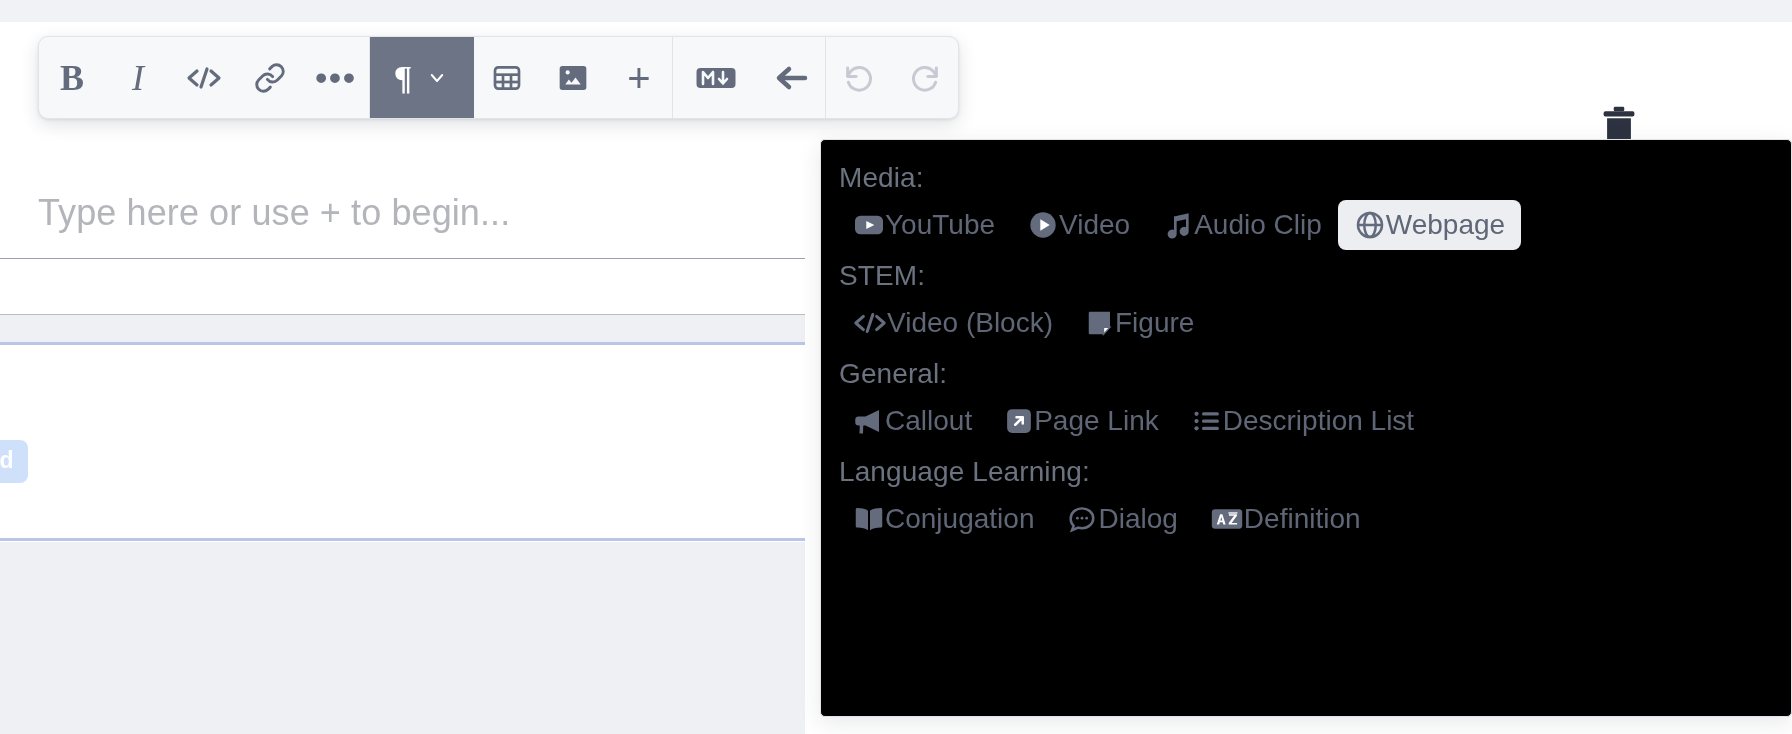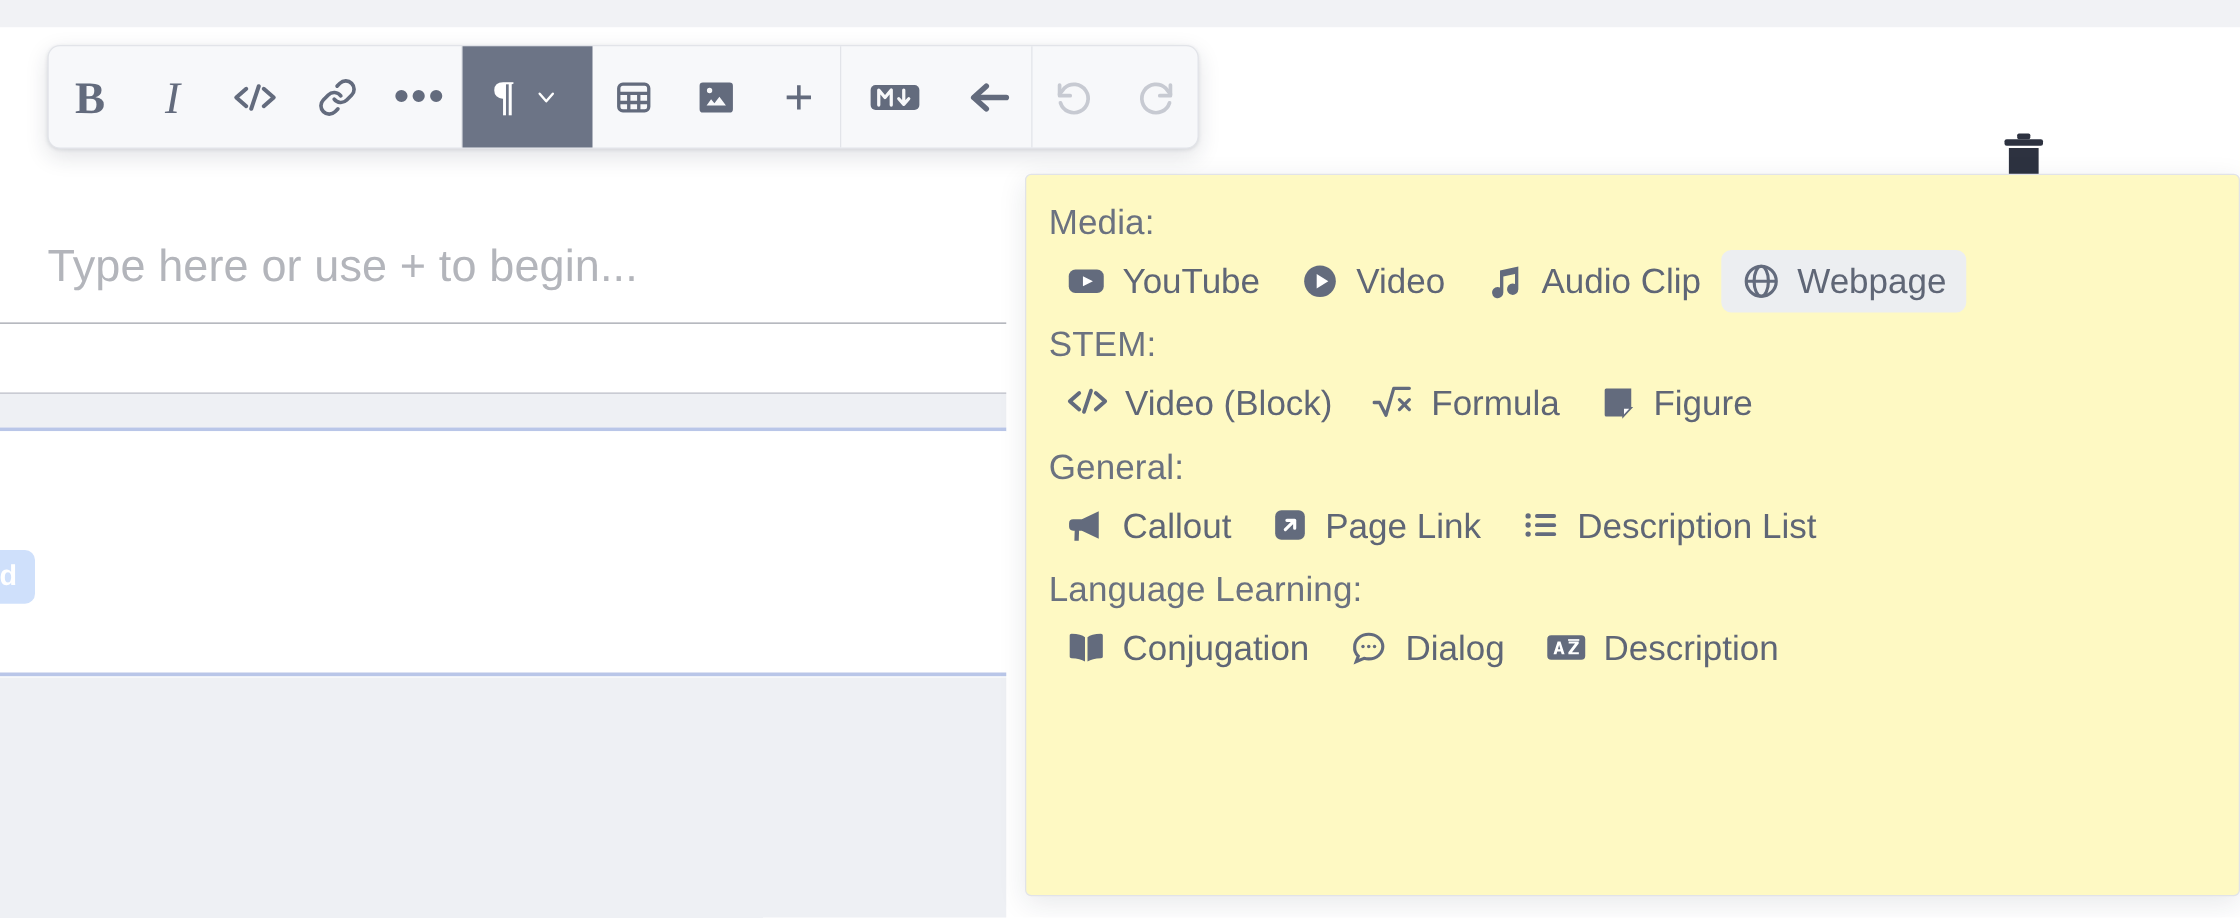--- a/index.html
+++ b/index.html
@@ -101,33 +101,33 @@
   
   .trash {
     position: absolute; left: 1598px; top: 103px; color: #2d3240;
     cursor: pointer; z-index: 6;
   }
 
   
   .popup {
     position: absolute; left: 820px; top: 139px;
     width: 972px; height: 578px;
-    background: #fef9c3; border: 1px solid #e1e3e8;
+    background: #000000; border: 1px solid #e1e3e8;
     border-radius: 5px;
     box-shadow: 0 6px 22px rgba(30,36,60,.10);
     padding: 22px 24px 10px 16px;
     z-index: 8;
   }
   .section-label {
     font-size: 28px; color: #6b7280; margin: 0 0 6px 2px; letter-spacing: .1px;
   }
   .section { margin-bottom: 10px; }
   .row { display: flex; align-items: center; flex-wrap: wrap; }
   .item {
-    display: flex; align-items: flex-start; gap: 13px;
+    display: flex; align-items: center; 
     padding: 9px 16px; border-radius: 8px;
     color: #5f6676; font-size: 28px; cursor: pointer;
     white-space: nowrap;
   }
   .item.selected { background: #eceef1; }
   .item .ico { display: flex; align-items: center; color: #636b7d; }
   .item .ico svg { display: block; }
 </style>
 </head>
 <body>
@@ -321,30 +321,20 @@
             <svg width="34" height="28" viewBox="0 0 36 28" fill="none" stroke="currentColor" stroke-width="3.2" stroke-linecap="round" stroke-linejoin="round">
               <polyline points="11,7 3,14 11,21"></polyline>
               <line x1="21" y1="5" x2="15" y2="23"></line>
               <polyline points="25,7 33,14 25,21"></polyline>
             </svg>
           </span>
           <span>Video (Block)</span>
         </div>
         <div class="item">
           <span class="ico">
-            <svg width="34" height="30" viewBox="0 0 30 26" fill="none" stroke="currentColor" stroke-width="2.3" stroke-linecap="round" stroke-linejoin="round">
-              <polyline points="1,13 5,13 9.5,22 15,3 26,3"></polyline>
-              <line x1="19" y1="11" x2="26" y2="18"></line>
-              <line x1="26" y1="11" x2="19" y2="18"></line>
-            </svg>
-          </span>
-          <span>Formula</span>
-        </div>
-        <div class="item">
-          <span class="ico">
             <svg width="30" height="30" viewBox="0 0 24 24" fill="currentColor">
               <path d="M4 3h16v11.5L14.5 21H4a1 1 0 0 1-1-1V4a1 1 0 0 1 1-1z"></path>
               <path d="M14.8 21v-5.6H20L14.8 21z" fill="#ffffff" stroke="currentColor" stroke-width="1.1"></path>
             </svg>
           </span>
           <span>Figure</span>
         </div>
       </div>
     </div>
 
@@ -409,19 +399,19 @@
         </div>
         <div class="item">
           <span class="ico">
             <svg width="34" height="30" viewBox="0 0 28 24" fill="currentColor">
               <rect x="1.5" y="4" width="25" height="16" rx="2.6"></rect>
               <path d="M5.6 16.5 8.3 8h1.9l2.7 8.5h-1.9l-.55-1.9H8.1l-.55 1.9H5.6zM8.5 13.2h1.6L9.3 10.4 8.5 13.2z" fill="#ffffff"></path>
               <path d="M15.6 8h6.6v1.3l-4.4 5.9h4.5v1.3h-6.9v-1.3l4.4-5.9h-4.2V8z" fill="#ffffff"></path>
               <rect x="15.2" y="6.5" width="7.4" height="1.1" fill="#ffffff"></rect>
             </svg>
           </span>
-          <span>Description</span>
+          <span>Definition</span>
         </div>
       </div>
     </div>
 
   </div>
 </div>
 
 </body></html>

